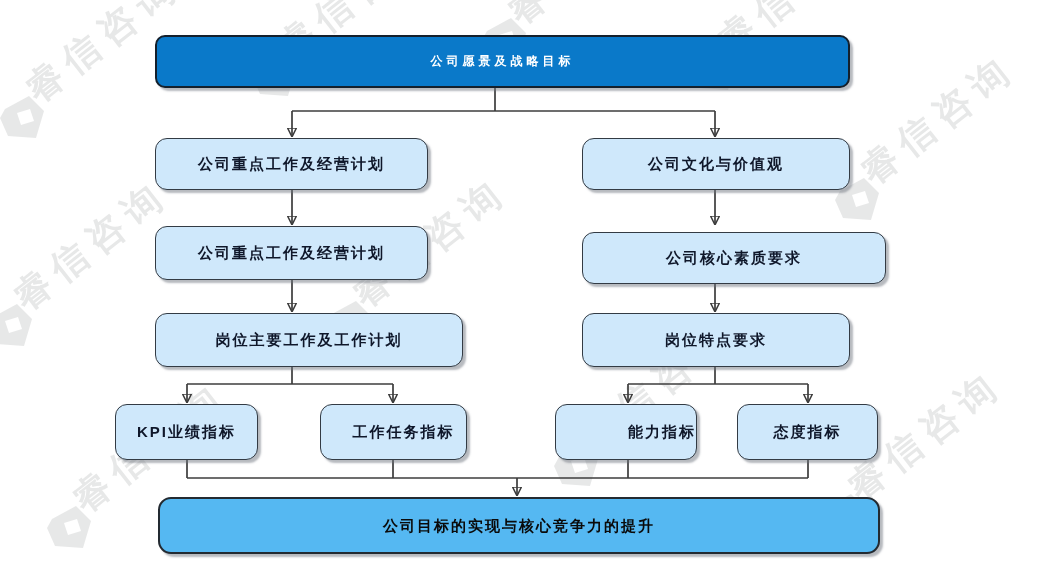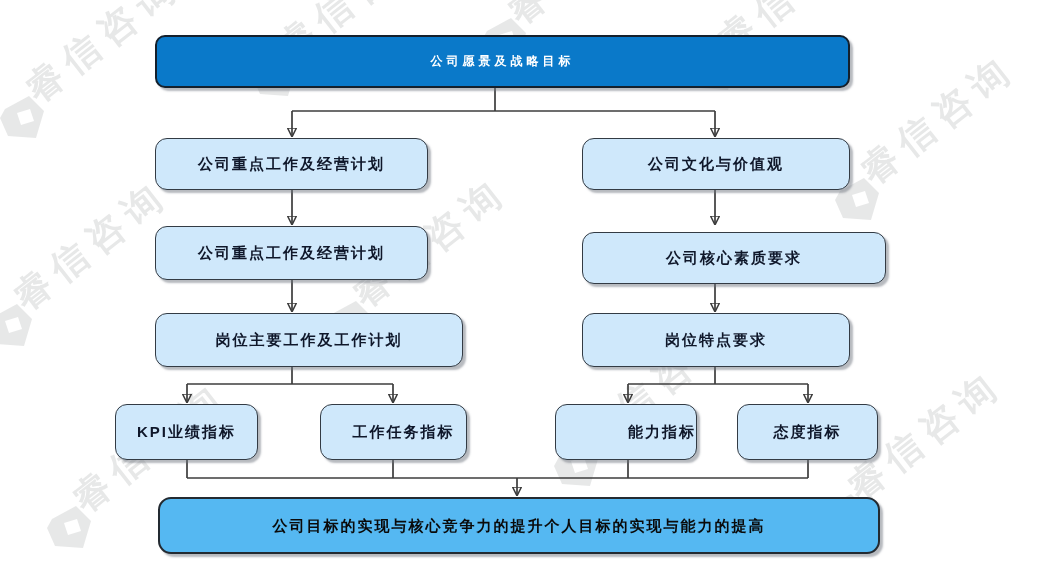--- a/index.html
+++ b/index.html
@@ -214,16 +214,15 @@
   </div>
   <div class="node node-light" style="left:555px; top:404px; width:142px; height:56px;justify-content:flex-end;">
     <span>能力指标</span>
   </div>
   <div class="node node-light" style="left:737px; top:404px; width:141px; height:56px;">
     <span>态度指标</span>
   </div>
 
   <div class="node node-result" style="left:158px; top:497px; width:722px; height:57px;">
     <span>公司目标的实现与核心竞争力的提升</span>
-    <span>个人目标的实现与能力的提高</span>
   </div>
 
 </div>
 
 </body></html>

